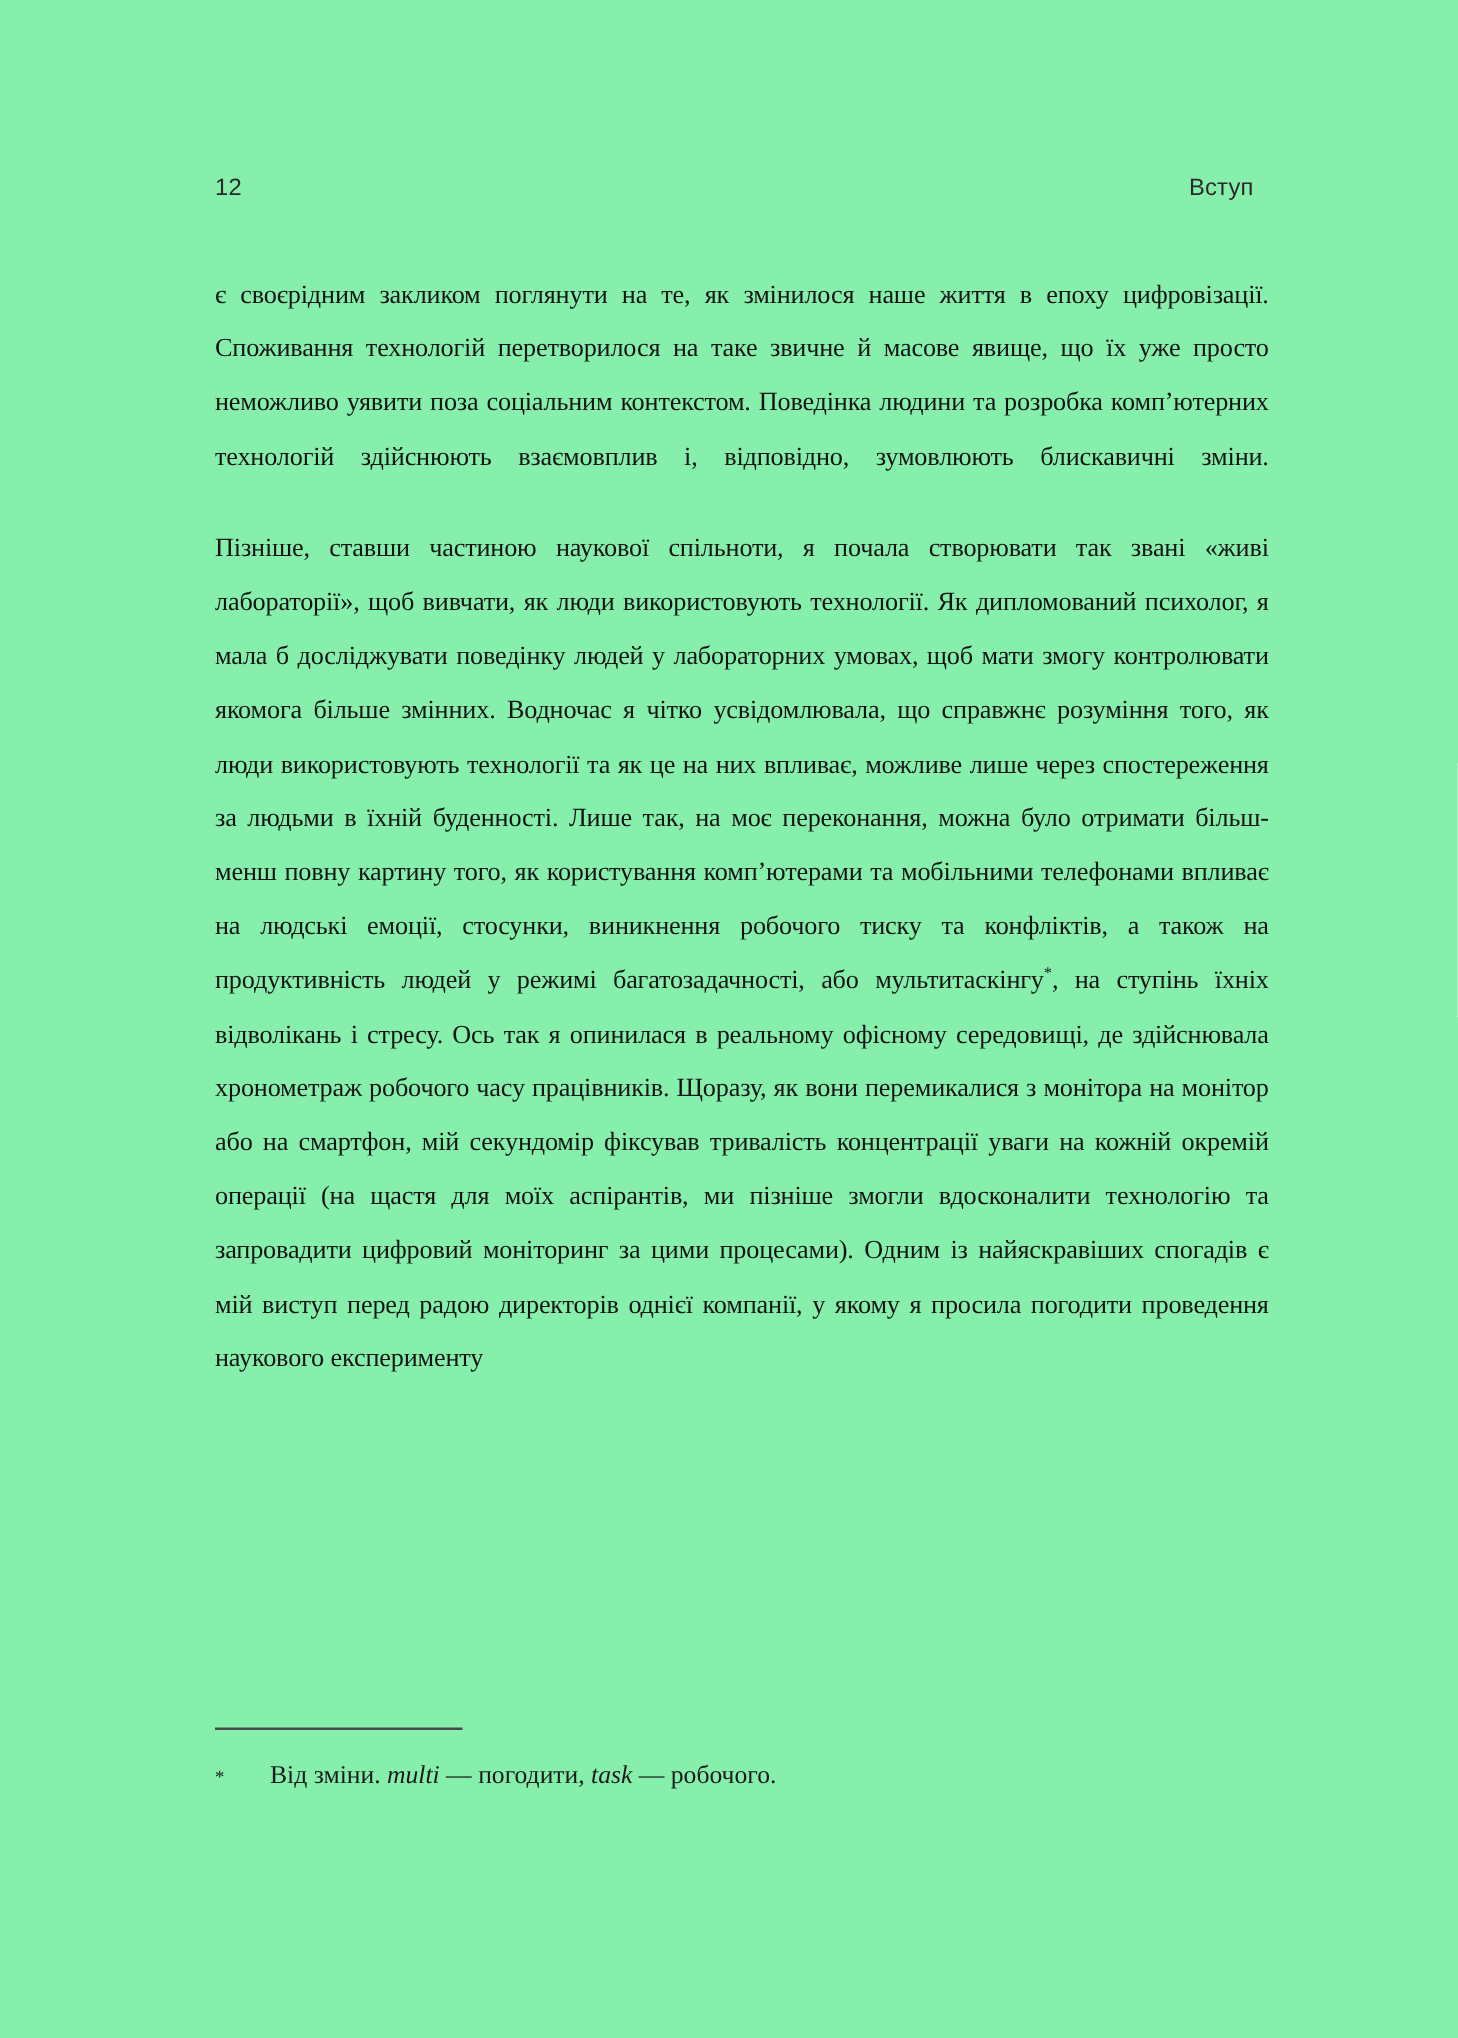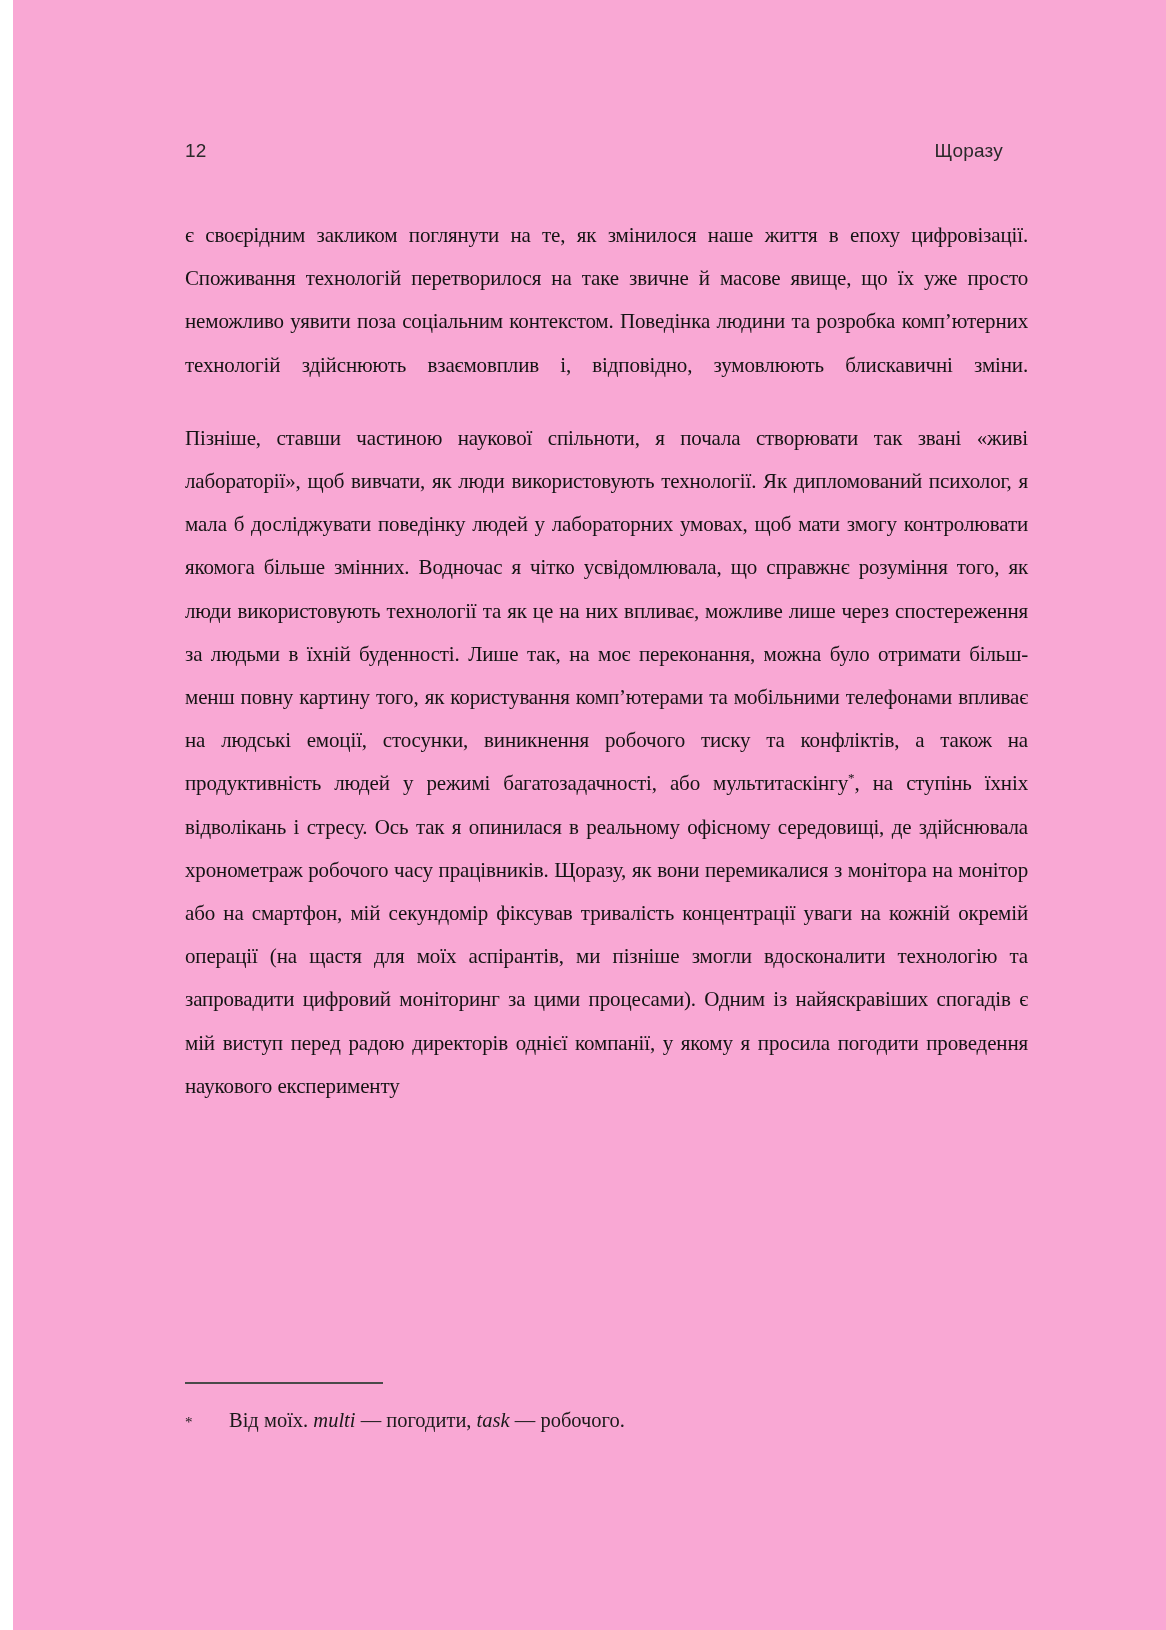--- a/index.html
+++ b/index.html
@@ -12,22 +12,21 @@
     height: 1630px;
     font-family: "Liberation Serif", "DejaVu Serif", serif;
     color: #1a1a1a;
     position: relative;
     overflow: hidden;
   }
 
   .page {
     position: absolute;
     inset: 0;
-    background: #f9a8d4;
-    margin-left: 13px;
+    background: #86efac;
   }
 
   
   .running-head {
     position: absolute;
     top: 140px;
     left: 172px;
     right: 163px;
     height: 26px;
     display: flex;
@@ -100,32 +99,32 @@
   .footnote-text { flex: 1 1 auto; }
   .footnote-text i { font-style: italic; }
 </style>
 </head>
 <body>
 
 <div class="page">
 
   <div class="running-head">
     <span class="folio">12</span>
-    <span class="head-title">Щоразу</span>
+    <span class="head-title">Вступ</span>
   </div>
 
   <div class="textblock">
 
     <p class="para lastline-justify">є своєрідним закликом поглянути на те, як змінилося наше життя в епоху цифровізації. Споживання технологій перетворилося на таке звичне й масове явище, що їх уже просто неможливо уявити поза соціальним контекстом. Поведінка людини та розробка комп’ютерних технологій здійснюють взаємовплив і, відповідно, зумовлюють блискавичні зміни.</p>
 
     <p class="para"><span>Пізніше, ставши частиною наукової спільноти, я почала створювати так звані «живі лабораторії», щоб вивчати, як люди використовують технології. Як дипломований психолог, я мала б досліджувати поведінку людей у лабораторних умовах, щоб мати змогу контролювати якомога більше змінних. Водночас я чітко усвідомлювала, що справжнє розуміння того, як люди використовують технології та як це на них впливає, можливе лише через спостереження за людьми в їхній буденності. Лише так, на моє переконання, можна було отримати більш-менш повну картину того, як користування комп’ютерами та мобільними телефонами впливає на людські емоції, стосунки, виникнення робочого тиску та конфліктів, а також на продуктивність людей у режимі багатозадачності, або мультитаскінгу</span><sup class="fn-ref">*</sup><span>, на ступінь їхніх відволікань і стресу. Ось так я опинилася в реальному офісному середовищі, де здійснювала хронометраж робочого часу працівників. Щоразу, як вони перемикалися з монітора на монітор або на смартфон, мій секундомір фіксував тривалість концентрації уваги на кожній окремій операції (на щастя для моїх аспірантів, ми пізніше змогли вдосконалити технологію та запровадити цифровий моніторинг за цими процесами). Одним із найяскравіших спогадів є мій виступ перед радою директорів однієї компанії, у якому я просила погодити проведення наукового експерименту</span></p>
 
   </div>
 
   <div class="footnote-area">
     <div class="footnote-rule"></div>
     <div class="footnote">
       <span class="footnote-marker">*</span>
-      <span class="footnote-text"><span>Від моїх. </span><i>multi</i><span> — погодити, </span><i>task</i><span> — робочого.</span></span>
+      <span class="footnote-text"><span>Від зміни. </span><i>multi</i><span> — погодити, </span><i>task</i><span> — робочого.</span></span>
     </div>
   </div>
 
 </div>
 
 </body></html>

